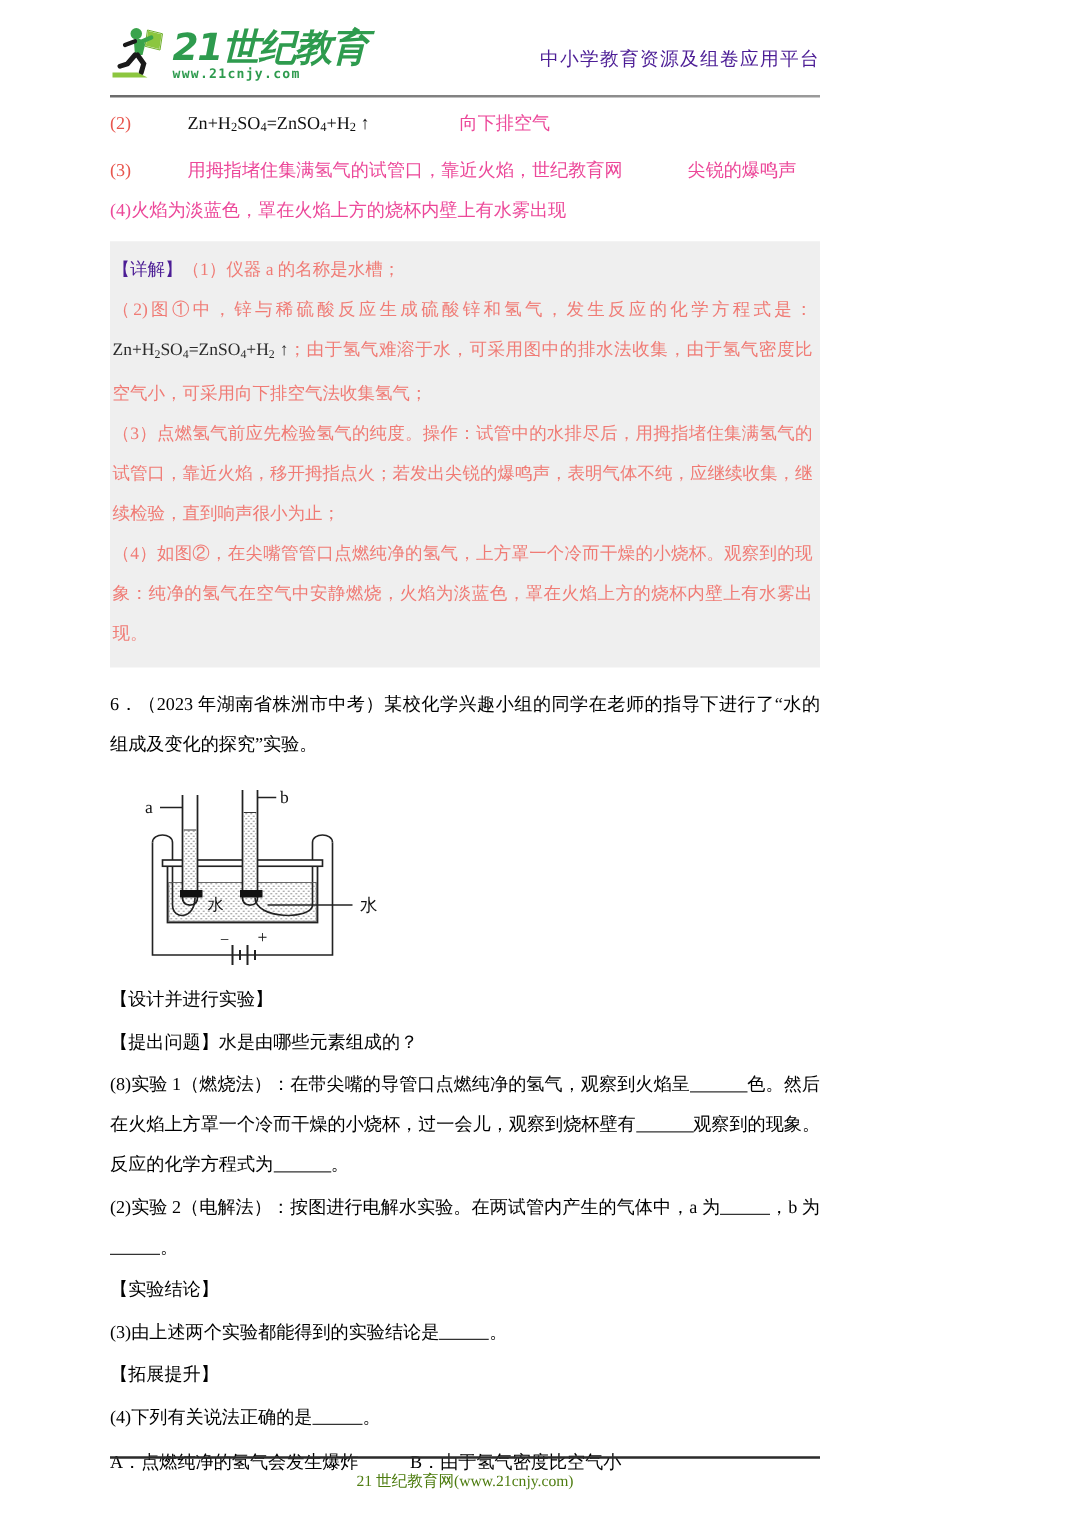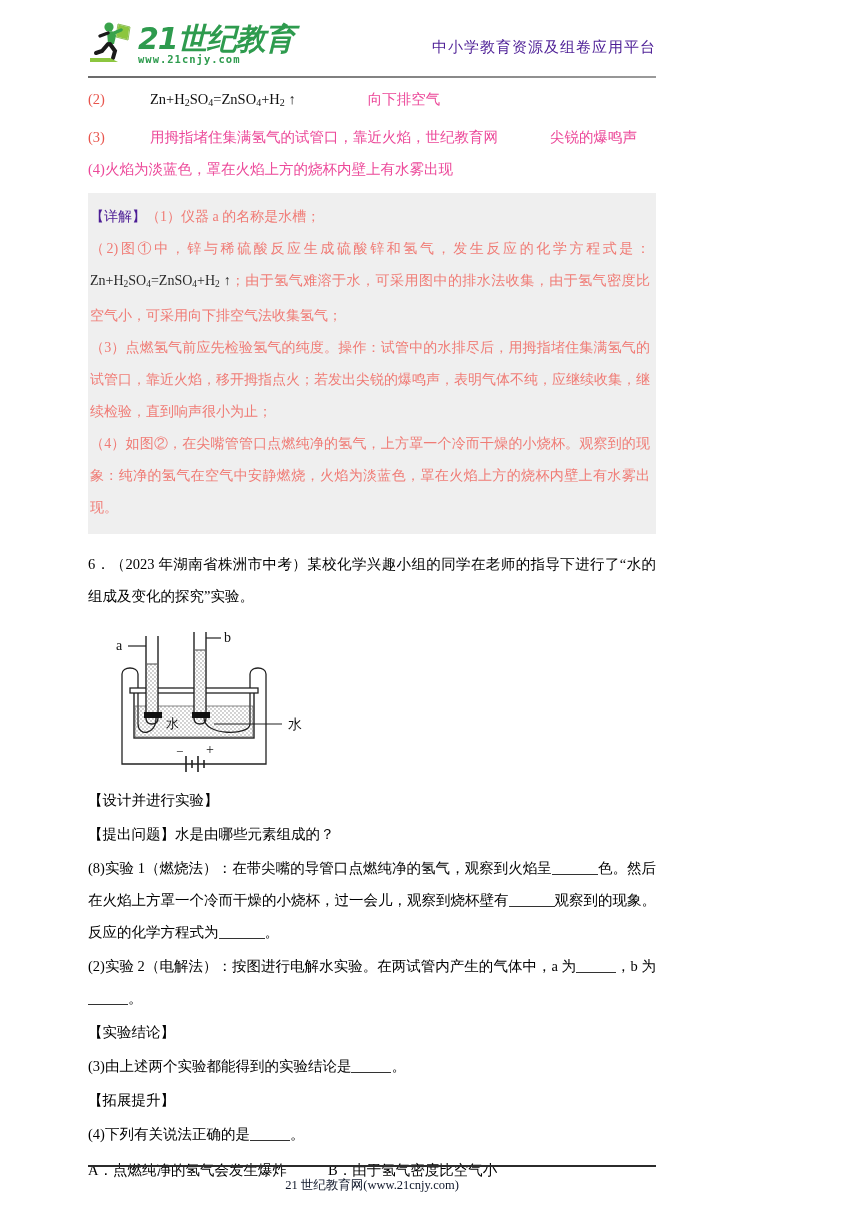--- a/index.html
+++ b/index.html
@@ -183,21 +183,21 @@
     bottom: 22px;
   }
   .footer-rule {
     height: 1.6px;
     background: #2b2b2b;
   }
   .footer-text {
     margin-top: 10px;
     text-align: center;
     font-size: 12.5px;
-    color: #0f172a;
+    color: #4d7c0f;
     font-family: "Liberation Serif", serif;
   }
 </style>
 </head>
 <body>
 
 <div class="page">
 
   <div class="header">
     <div class="logo-wrap">

